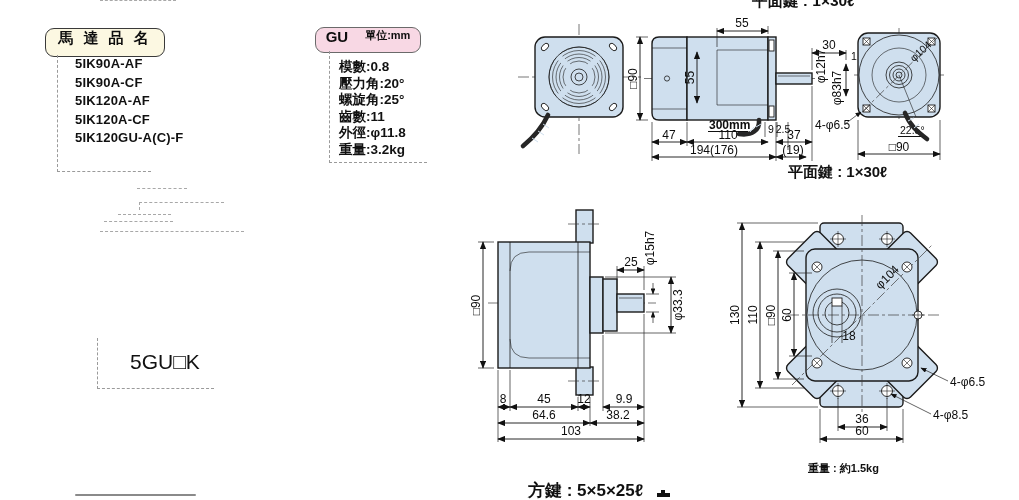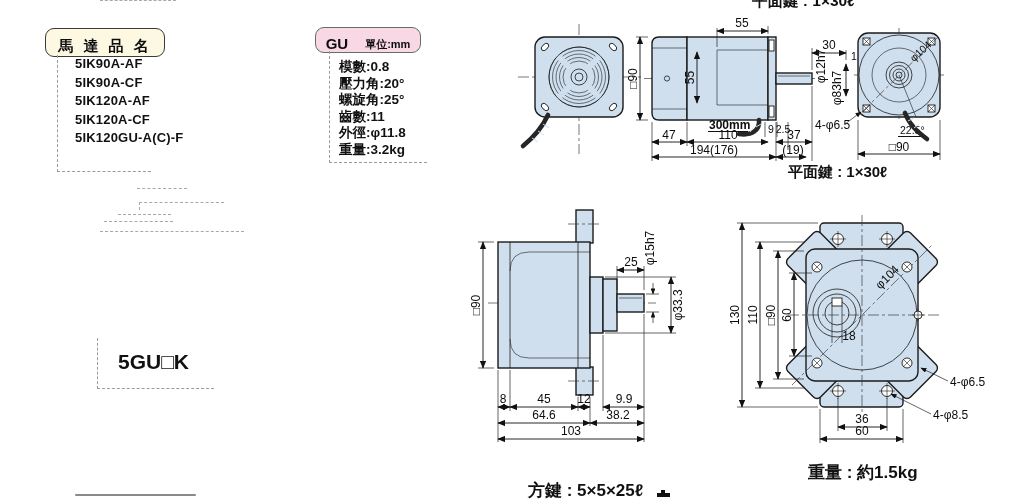--- a/index.html
+++ b/index.html
@@ -1,20 +1,20 @@
 <!DOCTYPE html>
 <html><head>
 <meta charset="utf-8">
 <style>
   html,body{margin:0;padding:0;background:#fff;}
   #stage{position:relative;width:1019px;height:500px;background:#ffffff;overflow:hidden;
          font-family:"Liberation Sans","DejaVu Sans",sans-serif;color:#111;}
   .abs{position:absolute;}
   .badge{position:absolute;border:1.7px solid #3a3a3a;border-radius:9px;background:#fcf8e2;
-         display:flex;align-items:flex-end;justify-content:center;font-weight:bold;color:#0d0d0d;}
+         display:flex;align-items:flex-start;justify-content:center;font-weight:bold;color:#0d0d0d;}
   .dash-l{position:absolute;border-left:1.5px dashed #9a9a9a;border-bottom:1.5px dashed #9a9a9a;}
   .faint{position:absolute;border-top:1.5px dashed #a8a8a8;}
   .models{position:absolute;font-size:13px;font-weight:600;line-height:18.6px;letter-spacing:.2px;}
   .specs{position:absolute;font-size:13.5px;font-weight:bold;line-height:16.6px;}
   .cjk-label{position:absolute;font-size:16px;font-weight:600;white-space:nowrap;}
   svg text{font-family:"Liberation Sans","DejaVu Sans",sans-serif;}
   .dt{font-size:12px;fill:#0d0d0d;}
   .dts{font-size:10.5px;fill:#0d0d0d;}
   .dim{stroke:#111;stroke-width:0.9;}
   .ext{stroke:#222;stroke-width:0.7;}
@@ -59,31 +59,31 @@
     <div>重量:3.2kg</div>
   </div>
 
   <div class="faint" style="left:137px;top:188px;width:50px;"></div>
   <div class="faint" style="left:139px;top:202px;width:84px;border-left:1.5px dashed #a8a8a8;height:7px;"></div>
   <div class="faint" style="left:118px;top:214px;width:53px;"></div>
   <div class="faint" style="left:104px;top:221px;width:69px;"></div>
   <div class="faint" style="left:100px;top:231px;width:144px;"></div>
 
   <div class="dash-l" style="left:97px;top:338px;width:116px;height:50px;"></div>
-  <div class="abs" style="left:118px;top:350px;font-size:21px;font-weight:700;">5GU□K</div>
+  <div class="abs" style="left:130px;top:350px;font-size:21px;font-weight:400;">5GU□K</div>
 
   <div class="abs" style="left:75px;top:494px;width:121px;height:2px;background:#8a8a8a;border-radius:2px;"></div>
 
   <div class="abs" style="left:657px;top:493px;width:13px;height:4px;background:#111;"></div>
   <div class="abs" style="left:661px;top:490px;width:4px;height:3px;background:#111;"></div>
 
   <div class="cjk-label" style="left:752px;top:-9px;font-size:15.5px;">平面鍵 : 1×30ℓ</div>
   <div class="cjk-label" style="left:788px;top:163px;font-size:15px;">平面鍵 : 1×30ℓ</div>
   <div class="cjk-label" style="left:528px;top:479px;font-size:17px;font-weight:bold;">方鍵 : 5×5×25ℓ</div>
-  <div class="cjk-label" style="left:808px;top:461px;font-size:17px;font-weight:bold;">重量 : 約1.5kg</div>
+  <div class="cjk-label" style="left:808px;top:461px;font-size:11px;font-weight:bold;">重量 : 約1.5kg</div>
 
   <svg class="abs" style="left:510px;top:0;" width="509" height="195" viewBox="0 0 509 195">
     <defs>
       <marker id="m1" viewBox="0 0 10 8" refX="9" refY="4" markerWidth="9" markerHeight="7" orient="auto-start-reverse">
         <path d="M0,0 L10,4 L0,8 Z" fill="#111"></path>
       </marker>
     </defs>
 
     <g>
       <line class="cl" x1="69" y1="24" x2="69" y2="154"></line>

